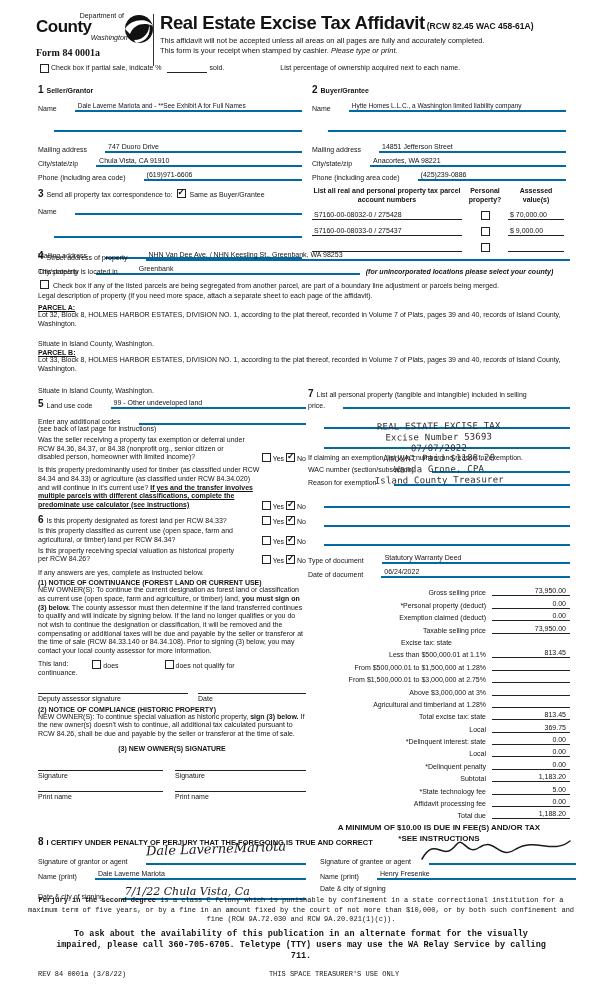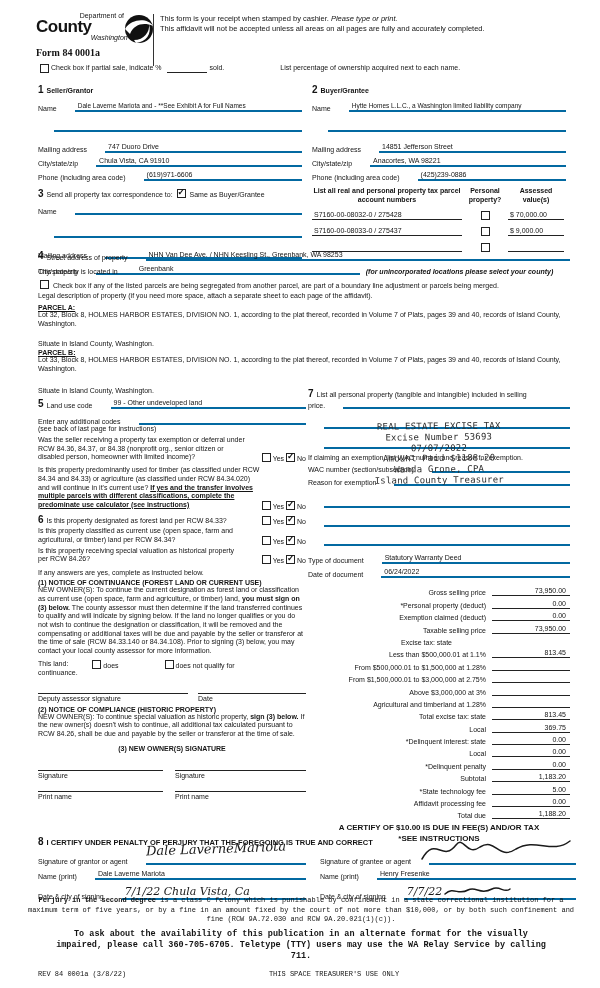--- a/index.html
+++ b/index.html
@@ -57,23 +57,27 @@
       <svg width="34" height="32" viewBox="0 0 34 32">
         <circle cx="17" cy="15" r="14" fill="#111"></circle>
         <path d="M3 15 C10 4, 26 4, 31 12 C22 8, 12 10, 8 20 Z" fill="#fff"></path>
         <path d="M12 26 C22 26, 28 18, 27 10 C30 20, 24 28, 14 29 Z" fill="#fff"></path>
       </svg>
     </div>
     <div style="font-size:10px;font-weight:bold;margin-top:6px;white-space:nowrap;font-family:Liberation Serif, serif;">Form 84 0001a</div>
   </div>
   <div class="hdr-divider"></div>
   <div class="hdr-title">
+    <div style="white-space:nowrap;">
+      <span style="font-size:18.5px;font-weight:bold;letter-spacing:-0.4px;">Real Estate Excise Tax Affidavit</span>
+      <span style="font-size:8.5px;font-weight:bold;">(RCW 82.45 WAC 458-61A)</span>
+    </div>
     <div style="font-size:7.5px;margin-top:2px;line-height:9.5px;">
+      <div>This affidavit will not be accepted unless all areas on all pages are fully and accurately completed.</div>
       <div><span>This form is your receipt when stamped by cashier. </span><span class="i">Please type or print.</span></div>
-      <div>This affidavit will not be accepted unless all areas on all pages are fully and accurately completed.</div>
     </div>
   </div>
 
   <div class="abs" style="left:38px;top:64px;right:28px;display:flex;">
     <span class="cb"></span>
     <span class="lab">Check box if partial sale, indicate %</span>
     <span style="display:inline-block;width:40px;border-bottom:1px solid #222;margin:0 3px;"></span>
     <span>sold.</span>
     <span style="margin-left:56px;">List percentage of ownership acquired next to each name.</span>
   </div>
@@ -360,21 +364,21 @@
         </div>
       <div class="tt-row">
           <span class="tt-label">Affidavit processing fee</span>
           <span class="tt-val"><span>0.00</span></span>
         </div>
       <div class="tt-row">
           <span class="tt-label">Total due</span>
           <span class="tt-val"><span>1,188.20</span></span>
         </div>
     </div>
-    <div class="b" style="text-align:center;font-size:8px;margin-top:4px;">A CERTIFY OF $10.00 IS DUE IN FEE(S) AND/OR TAX</div>
+    <div class="b" style="text-align:center;font-size:8px;margin-top:4px;">A MINIMUM OF $10.00 IS DUE IN FEE(S) AND/OR TAX</div>
     <div class="b" style="text-align:center;font-size:8px;margin-top:2px;">*SEE INSTRUCTIONS</div>
 
     <div class="stamp">
       <div>REAL ESTATE EXCISE TAX</div>
       <div>Excise Number 53693</div>
       <div>07/07/2022</div>
       <div>Amount Paid $1188.20</div>
       <div>Wanda Grone, CPA</div>
       <div>Island County Treasurer</div>
     </div>
@@ -405,23 +409,20 @@
           </div>
         <svg class="sig-svg abs" style="left:96px;top:-14px;" width="160" height="30" viewBox="0 0 160 30">
           <path d="M6 26 C 20 2, 26 30, 40 12 C 48 2, 50 24, 64 14 C 80 4, 82 28, 100 16 C 120 4, 136 22, 154 8"></path>
         </svg>
         <div class="frow" style="margin-top:5px;">
             <span class="lab">Name (print)</span>
           <span class="fill"><span>Henry Fresenke</span></span>
           </div>
         <div class="frow" style="margin-top:5px;">
             <span class="lab">Date &amp; city of signing</span>
-          <span class="fill"><span class="hand" style="font-size:11px;">7/7/22</span><svg class="sig-svg" width="70" height="12" viewBox="0 0 70 12" style="vertical-align:-2px;">
-                <path d="M3 9 C 12 1, 16 11, 26 5 C 34 1, 38 10, 50 4 C 58 0, 62 9, 68 4"></path>
-              </svg></span>
           </div>
       </div>
     </div>
   </div>
 
   <div class="abs" style="left:22px;top:896px;right:20px;font-family:Liberation Mono, monospace;">
     <div style="text-align:center;line-height:9.5px;"><span class="b">Perjury in the second degree</span><span> is a class C felony which is punishable by confinement in a state correctional institution for a maximum term of five years, or by a fine in an amount fixed by the court of not more than $10,000, or by both such confinement and fine (RCW 9A.72.030 and RCW 9A.20.021(1)(c)).</span></div>
     <div class="b" style="text-align:center;font-size:8.5px;margin-top:4px;line-height:11px;padding:0 30px;">To ask about the availability of this publication in an alternate format for the visually impaired, please call 360-705-6705. Teletype (TTY) users may use the WA Relay Service by calling 711.</div>
     <div style="display:flex;margin-top:8px;">
       <span style="width:170px;padding-left:16px;">REV 84 0001a (3/8/22)</span>

